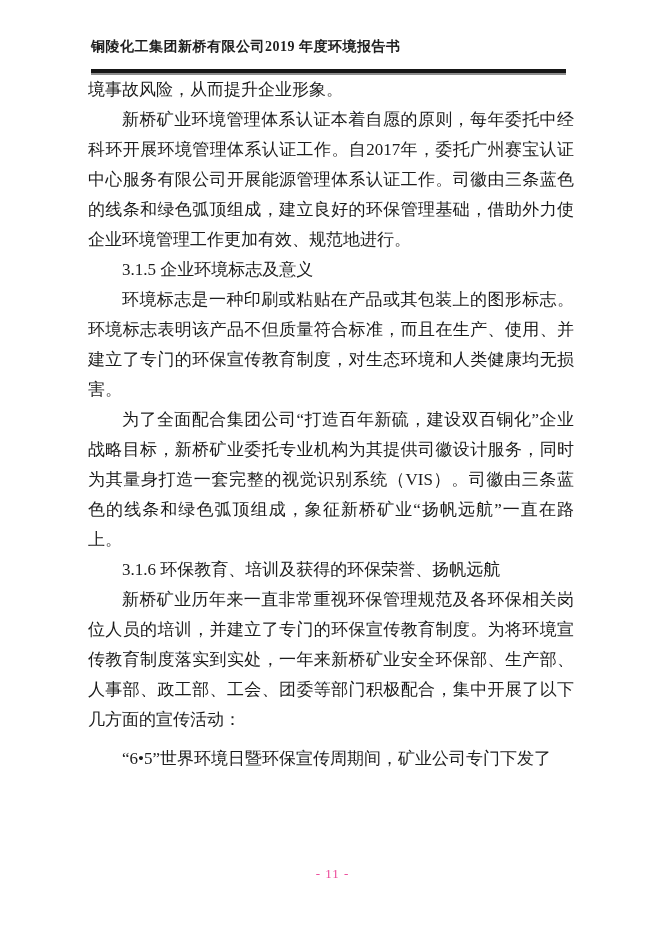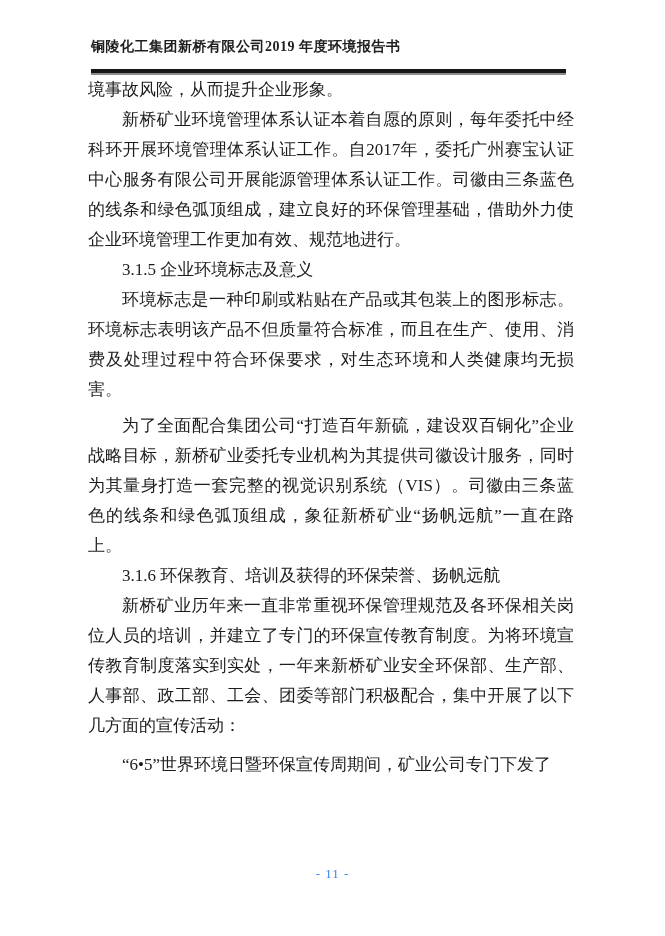--- a/index.html
+++ b/index.html
@@ -44,51 +44,51 @@
     left: 88px;
     width: 486px;
     font-size: 17px;
     line-height: 30px;
     text-align: justify;
     text-justify: inter-character;
     color: #1c1c1c;
   }
   .doc-body p { margin: 0; }
   .doc-body p.indent { text-indent: 2em; }
-  .doc-body p.sp-sm { margin-top: 6px; }
+  .doc-body p.sp-sm { margin-top: 0; }
   .doc-body p.sp-md { margin-top: 9px; }
 
   .page-footer {
     position: absolute;
     top: 866px;
     left: 0;
     width: 665px;
     text-align: center;
     font-size: 13px;
-    color: #3b82f6;
+    color: #ec4899;
     letter-spacing: 1px;
   }
 </style>
 </head>
 <body>
 
 <div class="page">
 
   <div class="running-header">铜陵化工集团新桥有限公司2019 年度环境报告书</div>
 
   <div class="header-rule">
     <div class="bar-black"></div>
     <div class="bar-gray"></div>
   </div>
 
   <main class="doc-body">
     <p>境事故风险，从而提升企业形象。</p>
     <p class="indent">新桥矿业环境管理体系认证本着自愿的原则，每年委托中经科环开展环境管理体系认证工作。自2017年，委托广州赛宝认证中心服务有限公司开展能源管理体系认证工作。司徽由三条蓝色的线条和绿色弧顶组成，建立良好的环保管理基础，借助外力使企业环境管理工作更加有效、规范地进行。</p>
     <p class="indent">3.1.5 企业环境标志及意义</p>
-    <p class="indent">环境标志是一种印刷或粘贴在产品或其包装上的图形标志。环境标志表明该产品不但质量符合标准，而且在生产、使用、消费及处理过程中符合环保要求，对生态环境和人类健康均无损害。</p>
+    <p class="indent">环境标志是一种印刷或粘贴在产品或其包装上的图形标志。环境标志表明该产品不但质量符合标准，而且在生产、使用、并建立了专门的环保宣传教育制度，对生态环境和人类健康均无损害。</p>
     <p class="indent sp-sm">为了全面配合集团公司“打造百年新硫，建设双百铜化”企业战略目标，新桥矿业委托专业机构为其提供司徽设计服务，同时为其量身打造一套完整的视觉识别系统（VIS）。司徽由三条蓝色的线条和绿色弧顶组成，象征新桥矿业“扬帆远航”一直在路上。</p>
     <p class="indent">3.1.6 环保教育、培训及获得的环保荣誉、扬帆远航</p>
     <p class="indent">新桥矿业历年来一直非常重视环保管理规范及各环保相关岗位人员的培训，并建立了专门的环保宣传教育制度。为将环境宣传教育制度落实到实处，一年来新桥矿业安全环保部、生产部、人事部、政工部、工会、团委等部门积极配合，集中开展了以下几方面的宣传活动：</p>
     <p class="indent sp-md">“6•5”世界环境日暨环保宣传周期间，矿业公司专门下发了</p>
   </main>
 
   <div class="page-footer">- 11 -</div>
 
 </div>
 

